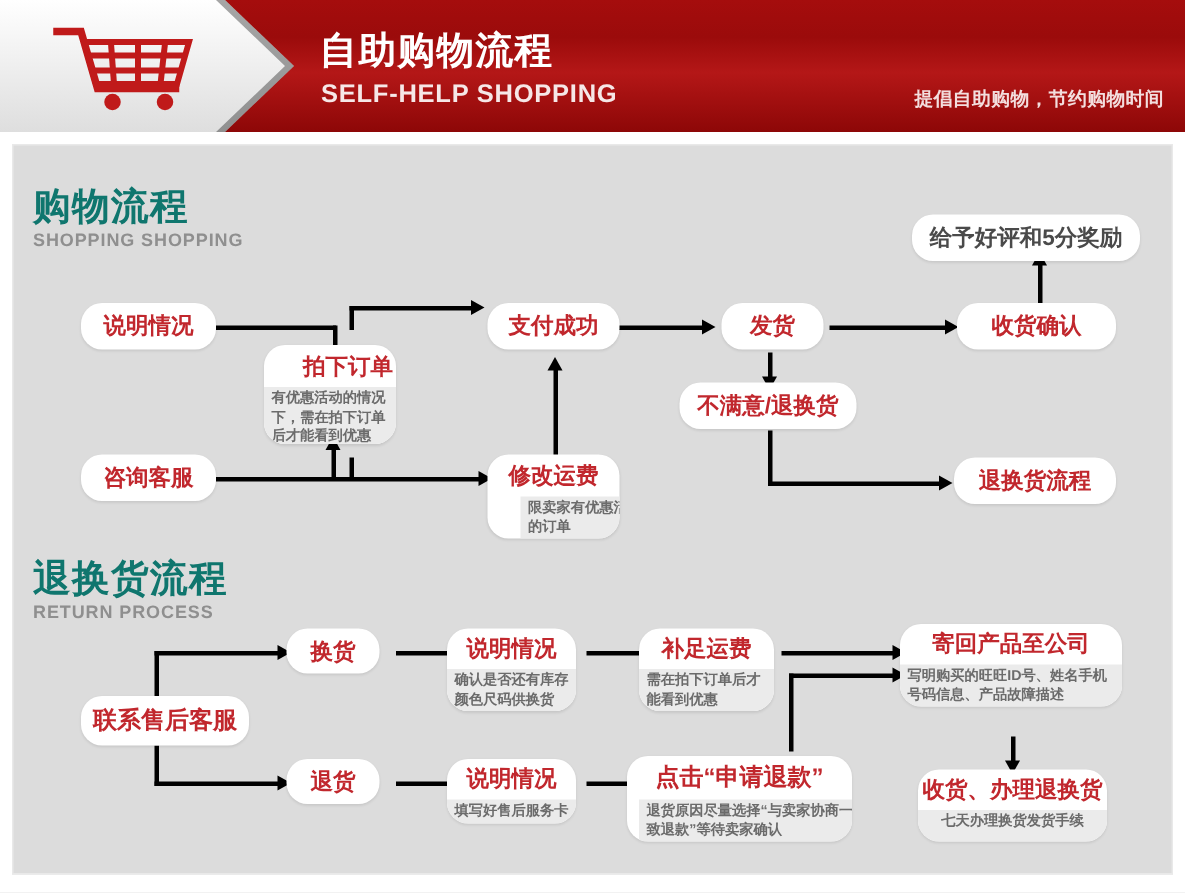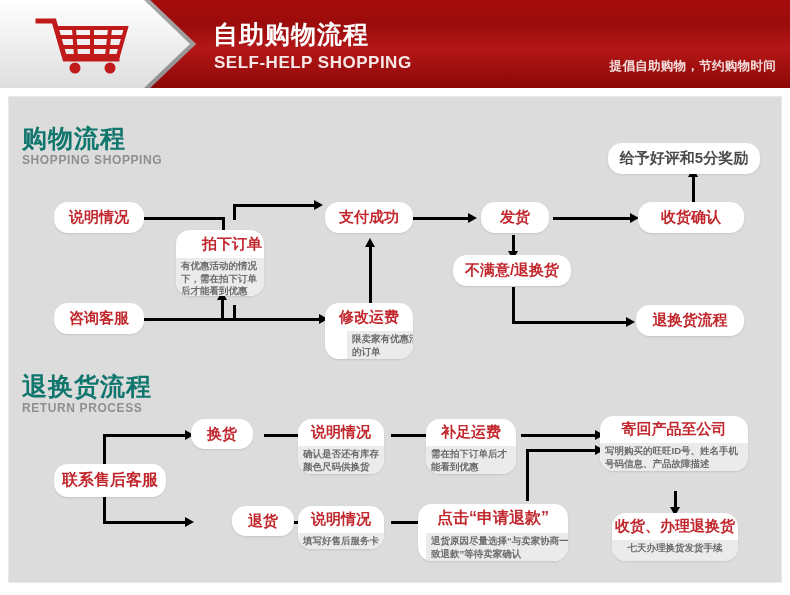--- a/index.html
+++ b/index.html
@@ -266,21 +266,21 @@
     <div class="box red" style="left:592px;top:320px;width:148px;height:55px;">
       <div class="t" style="height:27px;">寄回产品至公司</div>
       <div class="d" style="height:28px;">写明购买的旺旺ID号、姓名手机号码信息、产品故障描述</div>
     </div>
 
     <div class="box red" style="left:604px;top:417px;width:126px;height:48px;">
       <div class="t" style="height:27px;">收货、办理退换货</div>
       <div class="d ctr" style="height:21px;">七天办理换货发货手续</div>
     </div>
 
-    <div class="box red" style="left:183px;top:410px;width:62px;height:30px;margin-left:41px;">
+    <div class="box red" style="left:183px;top:410px;width:62px;height:30px;">
       <div class="t" style="height:30px;">退货</div>
     </div>
 
     <div class="box red" style="left:290px;top:410px;width:86px;height:43px;">
       <div class="t" style="height:27px;">说明情况</div>
       <div class="d" style="height:16px;">填写好售后服务卡</div>
     </div>
 
     <div class="box red" style="left:410px;top:408px;width:150px;height:57px;">
       <div class="t" style="height:29px;font-size:16px;">点击“申请退款”</div>

